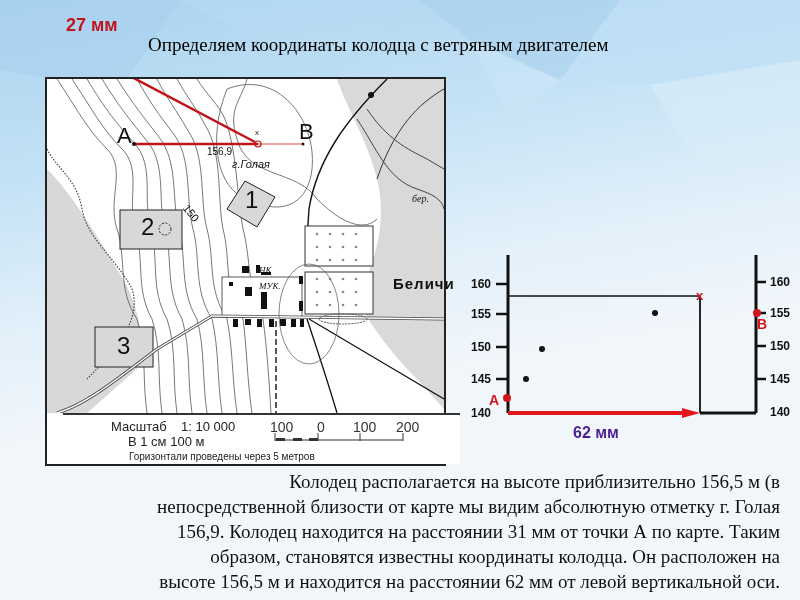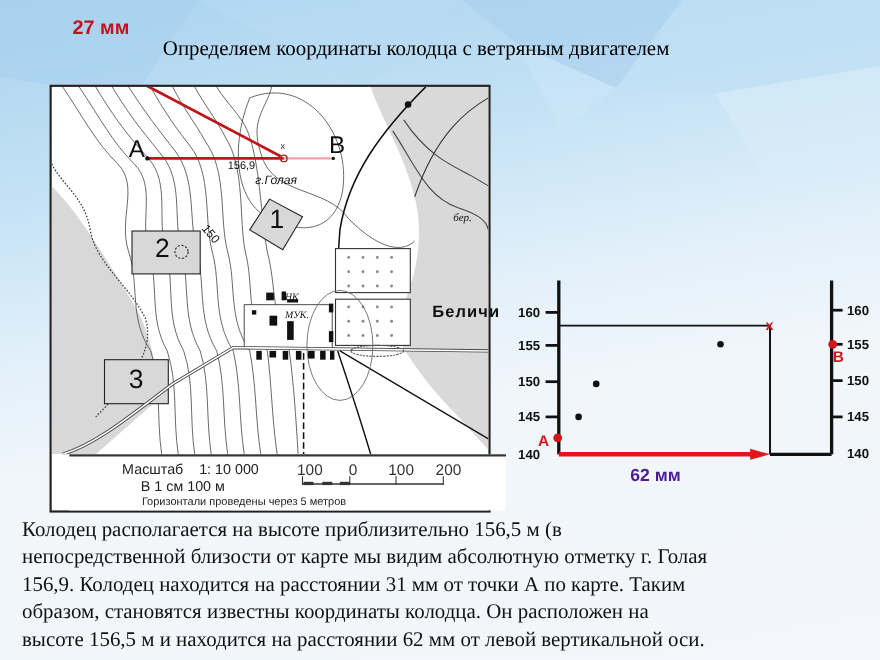--- a/index.html
+++ b/index.html
@@ -45,21 +45,21 @@
   .legend-scale { position: absolute; left: 48px; top: 4px; font-size: 13px; font-family: "Liberation Sans", sans-serif; color: #222; }
   .legend-cm { position: absolute; left: 65px; top: 19px; font-size: 13px; font-family: "Liberation Sans", sans-serif; color: #222; }
   .legend-contours { position: absolute; left: 66px; top: 36px; font-size: 10px; font-family: "Liberation Sans", sans-serif; color: #222; }
   .scalebar-tick { position: absolute; font-size: 14px; font-family: Liberation Sans, sans-serif; color: #333; top: 4px; }
   .profile { position: absolute; left: 460px; top: 250px; width: 340px; height: 200px; }
   .axis-lbl { position: absolute; font-family: Liberation Sans, sans-serif; font-size: 12px; font-weight: bold; color: #111; }
   .red-lbl { position: absolute; font-family: "Liberation Sans", sans-serif; font-weight: bold; color: #d2151c; font-size: 14px; }
   .profile-mm { position: absolute; left: 573px; top: 424px; font-family: "Liberation Sans", sans-serif; font-weight: bold; font-size: 16px; color: #4c1d95; }
   .body-text {
     position: absolute; left: 20px; top: 469px; width: 760px;
-    text-align: left; font-size: 19px; line-height: 25px; color: #111;
+    text-align: right; font-size: 19px; line-height: 25px; color: #111;
     font-family: "Liberation Serif", serif;
   }
   .body-text span { display: block; }
 </style>
 </head>
 <body>
 
 <svg class="bg-poly" viewBox="0 0 800 600">
   <polygon points="0,0 180,0 120,90 0,70" fill="#a8d1ee" opacity="0.6"></polygon>
   <polygon points="180,0 420,0 330,80" fill="#b8dcf3" opacity="0.5"></polygon>

